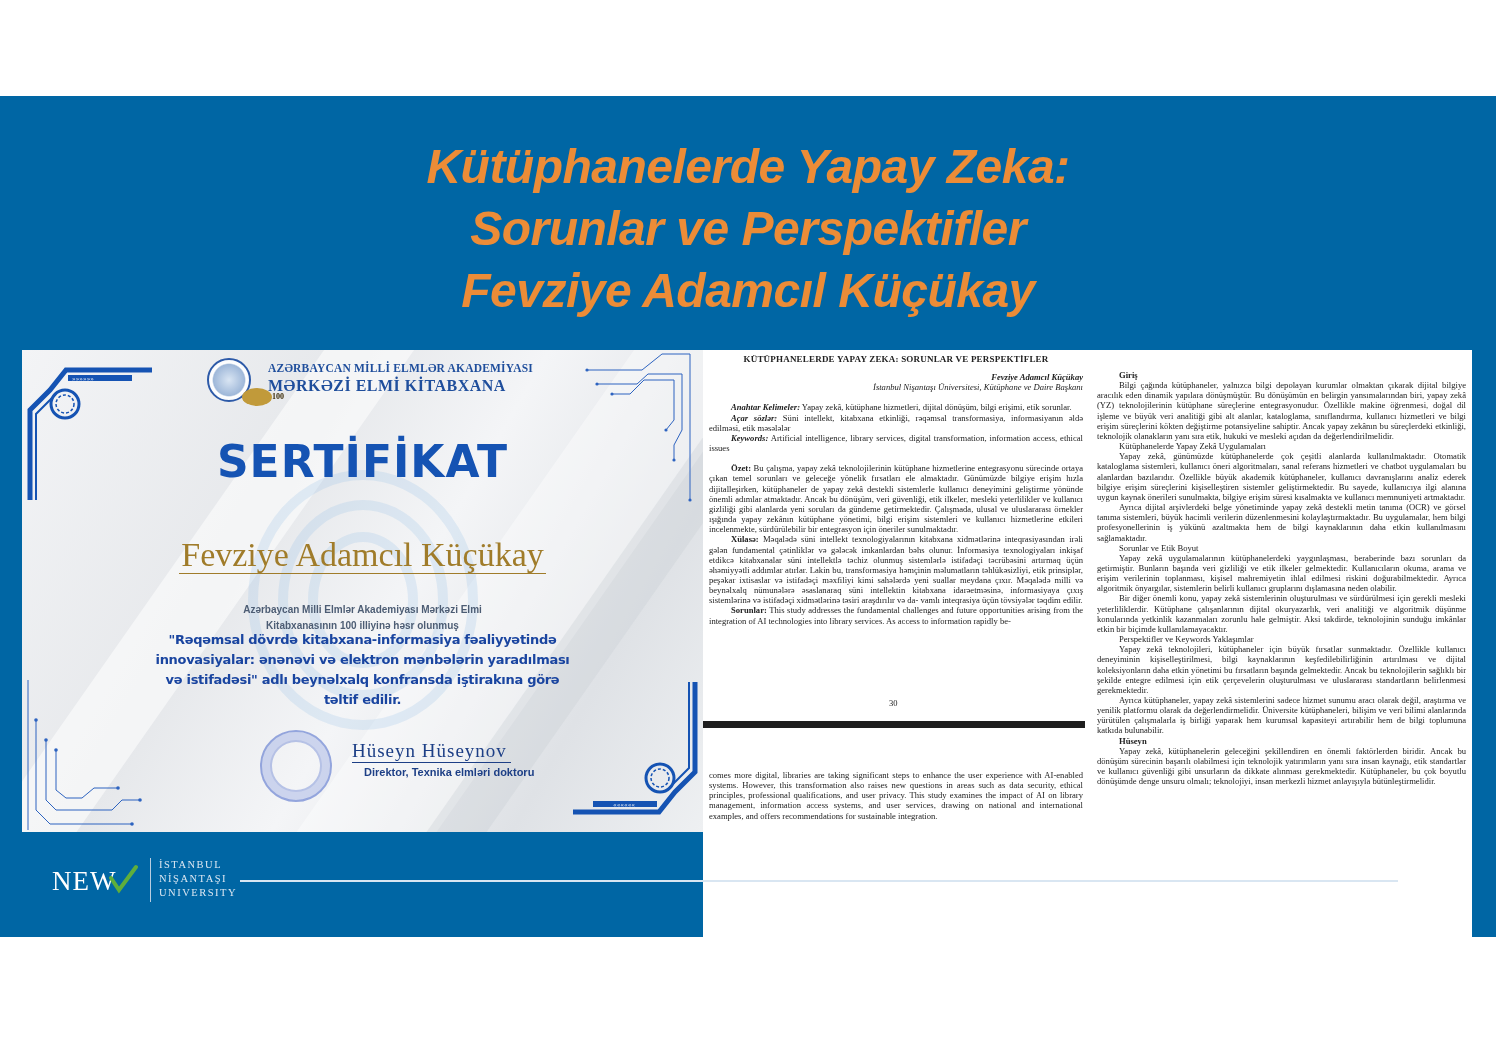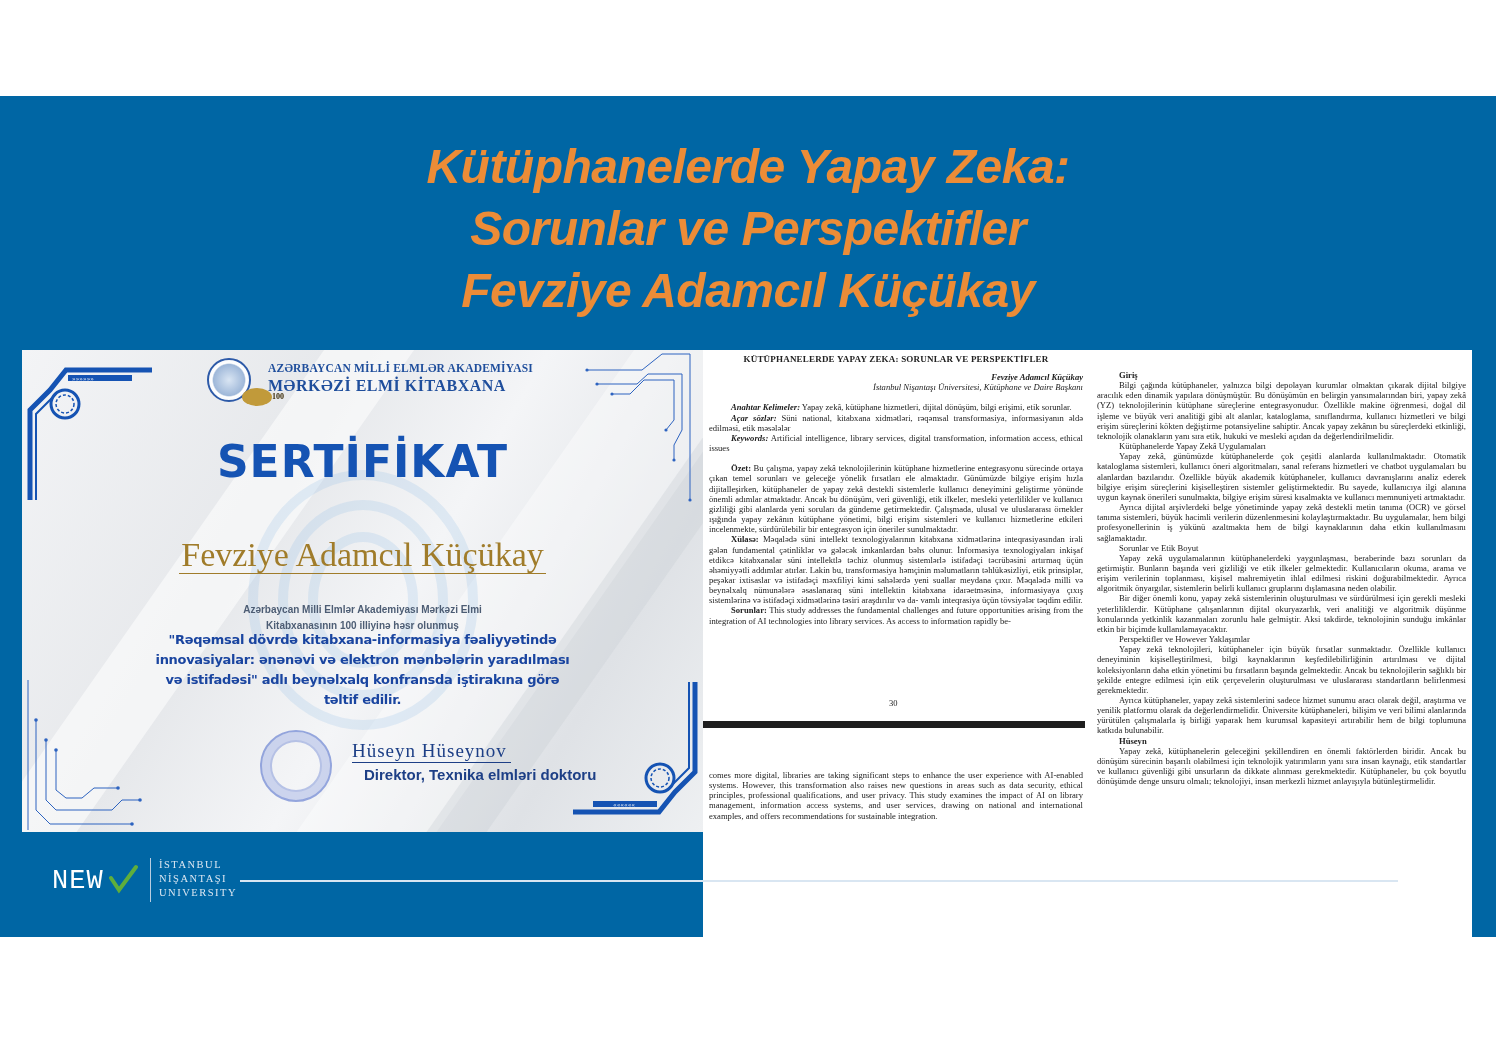--- a/index.html
+++ b/index.html
@@ -32,21 +32,21 @@
     font-family: "Liberation Serif", serif; font-size: 34px; color: #a07c2a; }
   .cert-name span { border-bottom: 1.5px solid #a07c2a; padding: 0 2px; }
   .cert-sub { position: absolute; left: 0; top: 252px; width: 681px; text-align: center;
     font-size: 10px; font-weight: bold; color: #4d5d74; line-height: 16px; }
   .cert-body { position: absolute; left: 110px; top: 280px; width: 461px; text-align: center;
     font-family: "DejaVu Sans", sans-serif; font-size: 13px; font-weight: bold; color: #1a45a0; line-height: 20px; letter-spacing: -0.3px; }
 
   .cert-stamp { position: absolute; left: 238px; top: 380px; width: 72px; height: 72px; border-radius: 50%;
     border: 2px solid rgba(70,100,200,0.55); box-shadow: inset 0 0 0 8px rgba(255,255,255,0.3), inset 0 0 0 10px rgba(70,100,200,0.35); }
   .cert-signer { position: absolute; left: 330px; top: 390px; font-family: "Liberation Serif", serif; font-size: 19px; color: #1d3f86; letter-spacing: 1px; border-bottom: 1.5px solid #1d3f86; padding-right: 4px; }
-  .cert-signer-role { position: absolute; left: 334px; top: 416px; font-size: 15px; font-weight: bold; color: #1d3f86; padding-left: 8px; }
+  .cert-signer-role { position: absolute; left: 334px; top: 416px; font-size: 11px; font-weight: bold; color: #1d3f86; padding-left: 8px; }
 
   .cert-corner { position: absolute; }
 
   
   .paper { position: absolute; left: 703px; top: 350px; width: 769px; height: 597px; background: #ffffff; overflow: hidden; }
   .pcol { position: absolute; font-family: "Liberation Serif", serif; font-size: 8.6px; line-height: 10.15px; color: #222; text-align: justify; }
   .pcol.left { left: 6px; width: 374px; top: 4px; }
   .pcol.left2 { left: 6px; width: 374px; top: 420px; }
   .pcol.right { left: 394px; width: 369px; top: 20px; }
   .pcol p { text-indent: 22px; }
@@ -54,21 +54,21 @@
   .pcol .head { text-indent: 22px; }
   .paper-title { text-align: center; font-weight: bold; font-size: 9px; letter-spacing: 0.2px; margin-bottom: 8px; text-indent: 0 !important; }
   .paper-author { text-align: right; font-style: italic; font-weight: bold; text-indent: 0 !important; }
   .paper-affil { text-align: right; font-style: italic; text-indent: 0 !important; margin-bottom: 10px; }
   .pageno { position: absolute; left: 186px; top: 348px; font-family: "Liberation Serif", serif; font-size: 8.5px; color: #222; }
   .paper-bar { position: absolute; left: 0; top: 371px; width: 382px; height: 7px; background: #1e1e1e; }
   .gap { height: 10px; }
 
   
   .footer-logo { position: absolute; left: 52px; top: 858px; height: 44px; }
-  .logo-new { position: absolute; left: 0; top: 8px; font-family: Liberation Mono, monospace; font-size: 27px; color: #ffffff; letter-spacing: 1px; }
+  .logo-new { position: absolute; left: 0; top: 8px; font-family: Liberation Serif, serif; font-size: 27px; color: #ffffff; letter-spacing: 1px; }
   .logo-check { position: absolute; left: 56px; top: 6px; }
   .logo-divider { position: absolute; left: 98px; top: 0; width: 1px; height: 44px; background: #b9cde0; }
   .logo-text { position: absolute; left: 107px; top: 0; font-family: Liberation Serif, serif; font-size: 10.5px; line-height: 14px; color: #dbe7f2; letter-spacing: 1.5px; }
   .footer-line { position: absolute; left: 240px; top: 880px; width: 1158px; height: 2px; background: #d9e6f2; }
 </style>
 </head>
 <body>
 
 <div class="slide-panel"></div>
 
@@ -150,21 +150,21 @@
   <div class="cert-signer">Hüseyn Hüseynov</div>
   <div class="cert-signer-role">Direktor, Texnika elmləri doktoru</div>
 </div>
 
 <div class="paper">
   <div class="pcol left">
     <div class="paper-title">KÜTÜPHANELERDE YAPAY ZEKA: SORUNLAR VE PERSPEKTİFLER</div>
     <div class="paper-author">Fevziye Adamcıl Küçükay</div>
     <div class="paper-affil">İstanbul Nişantaşı Üniversitesi, Kütüphane ve Daire Başkanı</div>
     <p><b><i>Anahtar Kelimeler:</i></b><span> Yapay zekâ, kütüphane hizmetleri, dijital dönüşüm, bilgi erişimi, etik sorunlar.</span></p>
-    <p><b><i>Açar sözlər:</i></b><span> Süni national, kitabxana xidmətləri, rəqəmsal transformasiya, informasiyanın əldə edilməsi, etik məsələlər</span></p>
+    <p><b><i>Açar sözlər:</i></b><span> Süni intellekt, kitabxana etkinliği, rəqəmsal transformasiya, informasiyanın əldə edilməsi, etik məsələlər</span></p>
     <p><b><i>Keywords:</i></b><span> Artificial intelligence, library services, digital transformation, information access, ethical issues</span></p>
     <div class="gap"></div>
     <p><b>Özet:</b><span> Bu çalışma, yapay zekâ teknolojilerinin kütüphane hizmetlerine entegrasyonu sürecinde ortaya çıkan temel sorunları ve geleceğe yönelik fırsatları ele almaktadır. Günümüzde bilgiye erişim hızla dijitalleşirken, kütüphaneler de yapay zekâ destekli sistemlerle kullanıcı deneyimini geliştirme yönünde önemli adımlar atmaktadır. Ancak bu dönüşüm, veri güvenliği, etik ilkeler, mesleki yeterlilikler ve kullanıcı gizliliği gibi alanlarda yeni soruları da gündeme getirmektedir. Çalışmada, ulusal ve uluslararası örnekler ışığında yapay zekânın kütüphane yönetimi, bilgi erişim sistemleri ve kullanıcı hizmetlerine etkileri incelenmekte, sürdürülebilir bir entegrasyon için öneriler sunulmaktadır.</span></p>
     <p><b>Xülasə:</b><span> Məqalədə süni intellekt texnologiyalarının kitabxana xidmətlərinə inteqrasiyasından irəli gələn fundamental çətinliklər və gələcək imkanlardan bəhs olunur. İnformasiya texnologiyaları inkişaf etdikcə kitabxanalar süni intellektlə təchiz olunmuş sistemlərlə istifadəçi təcrübəsini artırmaq üçün əhəmiyyətli addımlar atırlar. Lakin bu, transformasiya həmçinin məlumatların təhlükəsizliyi, etik prinsiplər, peşəkar ixtisaslar və istifadəçi məxfiliyi kimi sahələrdə yeni suallar meydana çıxır. Məqalədə milli və beynəlxalq nümunələrə əsaslanaraq süni intellektin kitabxana idarəetməsinə, informasiyaya çıxış sistemlərinə və istifadəçi xidmətlərinə təsiri araşdırılır və da- vamlı inteqrasiya üçün tövsiyələr təqdim edilir.</span></p>
     <p><b>Sorunlar:</b><span> This study addresses the fundamental challenges and future opportunities arising from the integration of AI technologies into library services. As access to information rapidly be-</span></p>
   </div>
   <div class="pageno">30</div>
   <div class="paper-bar"></div>
   <div class="pcol left2">
     <p class="noind">comes more digital, libraries are taking significant steps to enhance the user experience with AI-enabled systems. However, this transformation also raises new questions in areas such as data security, ethical principles, professional qualifications, and user privacy. This study examines the impact of AI on library management, information access systems, and user services, drawing on national and international examples, and offers recommendations for sustainable integration.</p>
@@ -172,21 +172,21 @@
 
   <div class="pcol right">
     <p class="head"><b>Giriş</b></p>
     <p>Bilgi çağında kütüphaneler, yalnızca bilgi depolayan kurumlar olmaktan çıkarak dijital bilgiye aracılık eden dinamik yapılara dönüşmüştür. Bu dönüşümün en belirgin yansımalarından biri, yapay zekâ (YZ) teknolojilerinin kütüphane süreçlerine entegrasyonudur. Özellikle makine öğrenmesi, doğal dil işleme ve büyük veri analitiği gibi alt alanlar, kataloglama, sınıflandırma, kullanıcı hizmetleri ve bilgi erişim süreçlerini kökten değiştirme potansiyeline sahiptir. Ancak yapay zekânın bu süreçlerdeki etkinliği, teknolojik olanakların yanı sıra etik, hukuki ve mesleki açıdan da değerlendirilmelidir.</p>
     <p class="head">Kütüphanelerde Yapay Zekâ Uygulamaları</p>
     <p>Yapay zekâ, günümüzde kütüphanelerde çok çeşitli alanlarda kullanılmaktadır. Otomatik kataloglama sistemleri, kullanıcı öneri algoritmaları, sanal referans hizmetleri ve chatbot uygulamaları bu alanlardan bazılarıdır. Özellikle büyük akademik kütüphaneler, kullanıcı davranışlarını analiz ederek bilgiye erişim süreçlerini kişiselleştiren sistemler geliştirmektedir. Bu sayede, kullanıcıya ilgi alanına uygun kaynak önerileri sunulmakta, bilgiye erişim süresi kısalmakta ve kullanıcı memnuniyeti artmaktadır.</p>
     <p>Ayrıca dijital arşivlerdeki belge yönetiminde yapay zekâ destekli metin tanıma (OCR) ve görsel tanıma sistemleri, büyük hacimli verilerin düzenlenmesini kolaylaştırmaktadır. Bu uygulamalar, hem bilgi profesyonellerinin iş yükünü azaltmakta hem de bilgi kaynaklarının daha etkin kullanılmasını sağlamaktadır.</p>
     <p class="head">Sorunlar ve Etik Boyut</p>
     <p>Yapay zekâ uygulamalarının kütüphanelerdeki yaygınlaşması, beraberinde bazı sorunları da getirmiştir. Bunların başında veri gizliliği ve etik ilkeler gelmektedir. Kullanıcıların okuma, arama ve erişim verilerinin toplanması, kişisel mahremiyetin ihlal edilmesi riskini doğurabilmektedir. Ayrıca algoritmik önyargılar, sistemlerin belirli kullanıcı gruplarını dışlamasına neden olabilir.</p>
     <p>Bir diğer önemli konu, yapay zekâ sistemlerinin oluşturulması ve sürdürülmesi için gerekli mesleki yeterliliklerdir. Kütüphane çalışanlarının dijital okuryazarlık, veri analitiği ve algoritmik düşünme konularında yetkinlik kazanmaları zorunlu hale gelmiştir. Aksi takdirde, teknolojinin sunduğu imkânlar etkin bir biçimde kullanılamayacaktır.</p>
-    <p class="head">Perspektifler ve However Yaklaşımlar</p>
+    <p class="head">Perspektifler ve Keywords Yaklaşımlar</p>
     <p>Yapay zekâ teknolojileri, kütüphaneler için büyük fırsatlar sunmaktadır. Özellikle kullanıcı deneyiminin kişiselleştirilmesi, bilgi kaynaklarının keşfedilebilirliğinin artırılması ve dijital koleksiyonların daha etkin yönetimi bu fırsatların başında gelmektedir. Ancak bu teknolojilerin sağlıklı bir şekilde entegre edilmesi için etik çerçevelerin oluşturulması ve uluslararası standartların belirlenmesi gerekmektedir.</p>
     <p>Ayrıca kütüphaneler, yapay zekâ sistemlerini sadece hizmet sunumu aracı olarak değil, araştırma ve yenilik platformu olarak da değerlendirmelidir. Üniversite kütüphaneleri, bilişim ve veri bilimi alanlarında yürütülen çalışmalarla iş birliği yaparak hem kurumsal kapasiteyi artırabilir hem de bilgi toplumuna katkıda bulunabilir.</p>
     <p class="head"><b>Hüseyn</b></p>
     <p>Yapay zekâ, kütüphanelerin geleceğini şekillendiren en önemli faktörlerden biridir. Ancak bu dönüşüm sürecinin başarılı olabilmesi için teknolojik yatırımların yanı sıra insan kaynağı, etik standartlar ve kullanıcı güvenliği gibi unsurların da dikkate alınması gerekmektedir. Kütüphaneler, bu çok boyutlu dönüşümde denge unsuru olmalı; teknolojiyi, insan merkezli hizmet anlayışıyla bütünleştirmelidir.</p>
   </div>
 </div>
 
 <div class="footer-logo">
   <div class="logo-new">NEW</div>
   <svg class="logo-check" width="30" height="30" viewBox="0 0 30 30">

